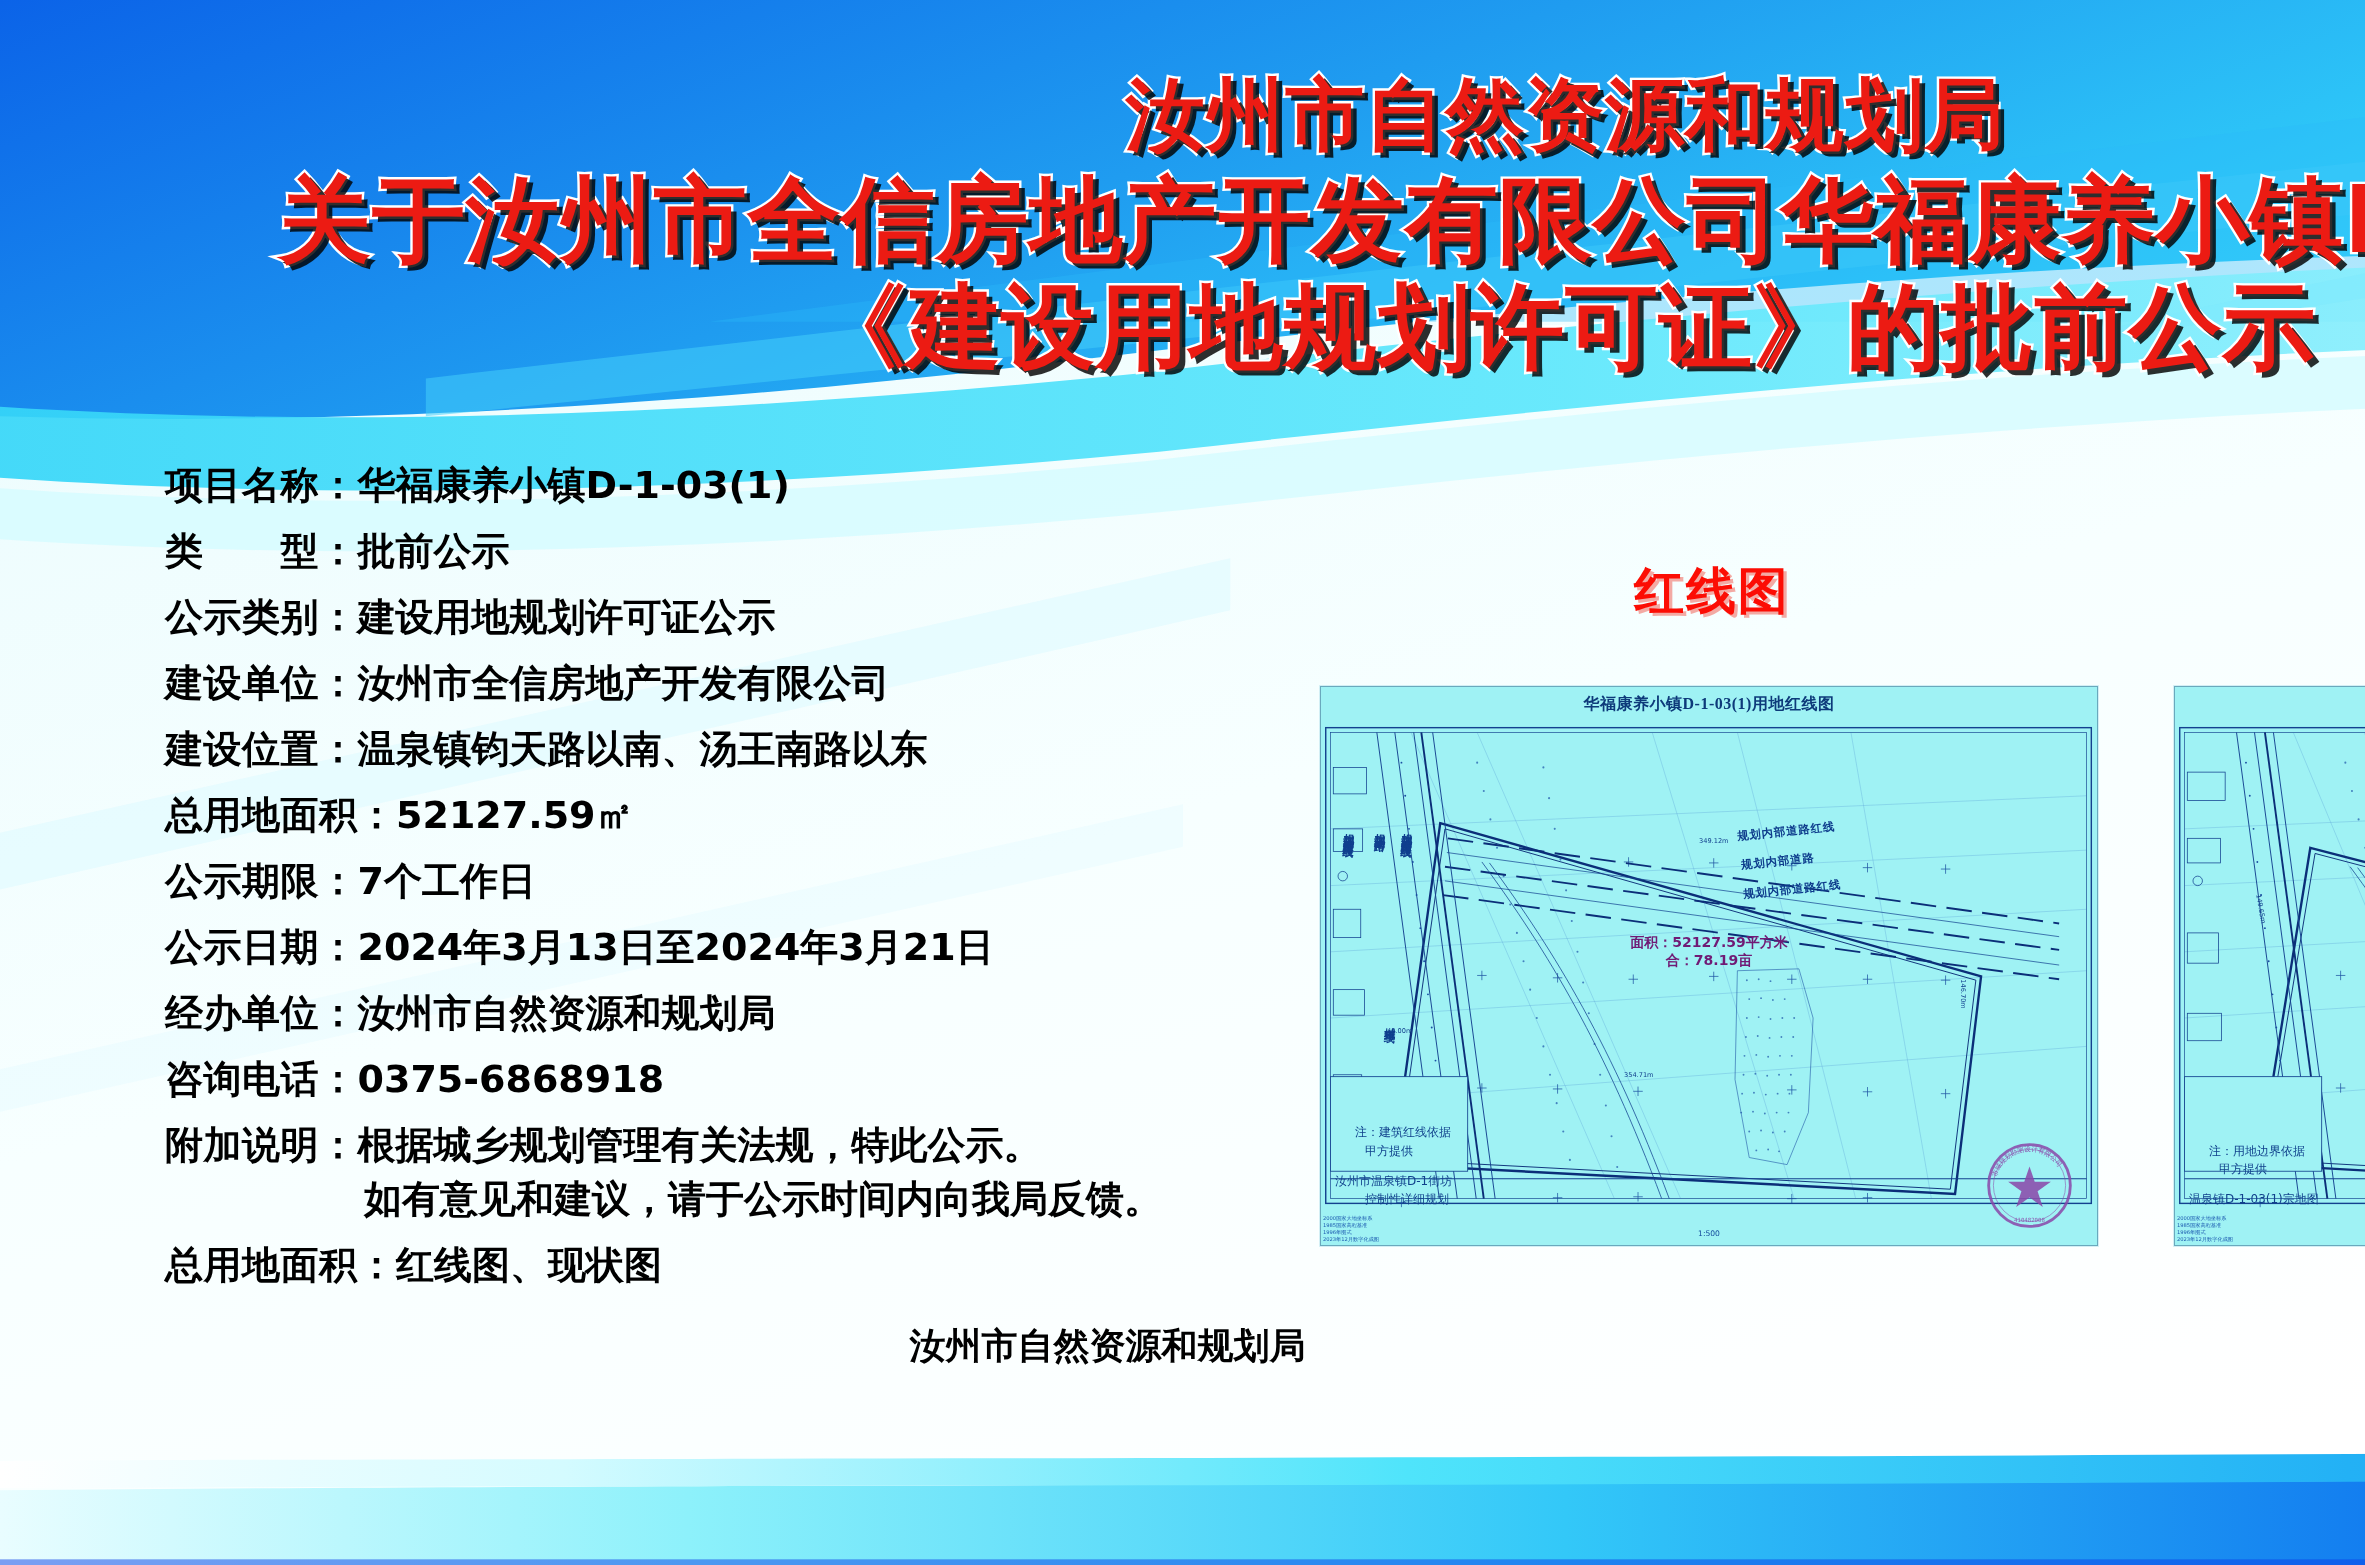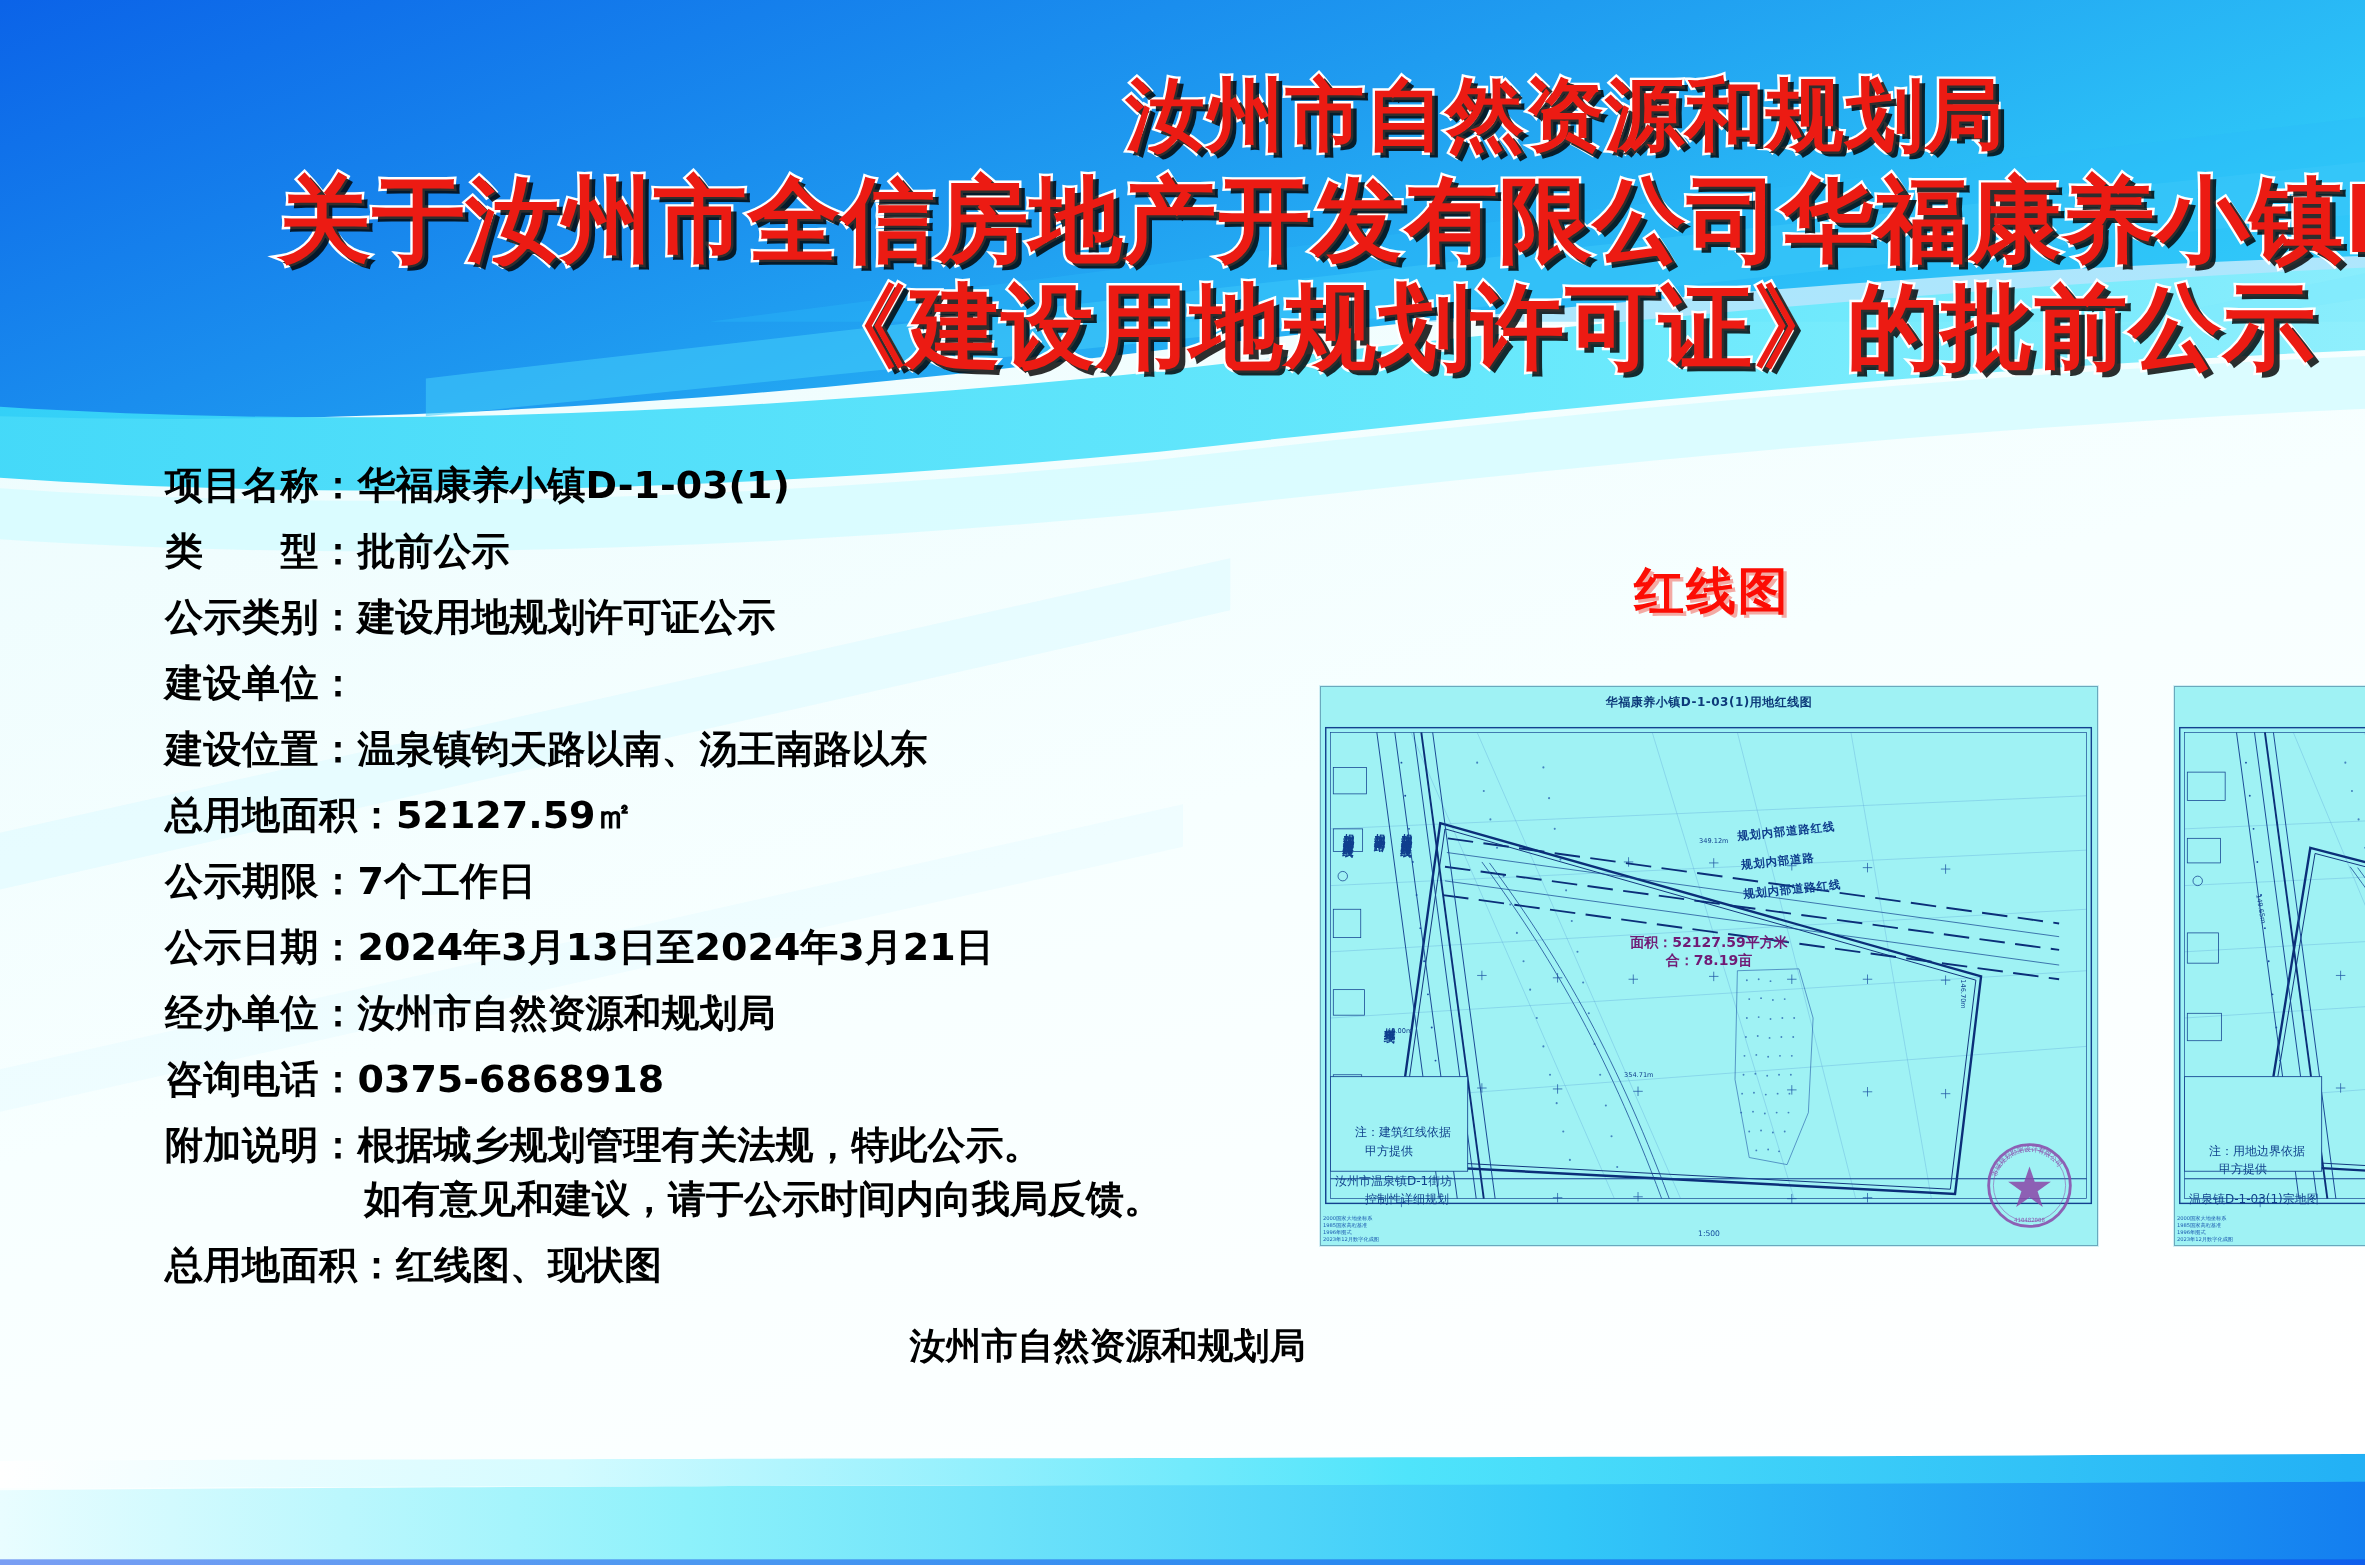--- a/index.html
+++ b/index.html
@@ -70,22 +70,23 @@
     border:1.4px solid #6aa9bd;
     background:#9ff2f4;
     overflow:hidden;z-index:5;
     box-shadow:0 0 0 0.9px #cfeef4;
   }
   .mc-left{left:1320px;}
   .mc-right{left:2174px;}
   .map-card svg{position:absolute;top:0;left:0;width:100%;height:100%;}
   .map-title{
     position:absolute;top:6.6px;left:0;width:100%;text-align:center;
-    font-size:12px;font-weight:bold;color:#0d3a7a;letter-spacing:0.5px;
+    font-size:16px;font-weight:bold;color:#0d3a7a;letter-spacing:0.5px;
     z-index:3;
+    font-family:Liberation Serif, serif;
   }
   .map-area{
     position:absolute;left:50%;top:44%;transform:translateX(-50%);
     text-align:center;color:#701a75;font-size:14px;font-weight:bold;
     line-height:1.35;z-index:3;white-space:nowrap;
   }
   .map-note{
     position:absolute;left:14px;bottom:36px;color:#10418c;font-size:12px;
     line-height:1.55;z-index:3;
   }
@@ -198,20 +199,21 @@
     <div class="row">
       <span class="lbl">类　　型：</span>
       <span class="val">批前公示</span>
     </div>
     <div class="row">
       <span class="lbl">公示类别：</span>
       <span class="val">建设用地规划许可证公示</span>
     </div>
     <div class="row">
       <span class="lbl">建设单位：</span>
+      <span class="val">汝州市全信房地产开发有限公司</span>
     </div>
     <div class="row">
       <span class="lbl">建设位置：</span>
       <span class="val">温泉镇钧天路以南、汤王南路以东</span>
     </div>
     <div class="row">
       <span class="lbl">总用地面积：</span>
       <span class="val">52127.59</span>
       <span class="val">㎡</span>
     </div>

